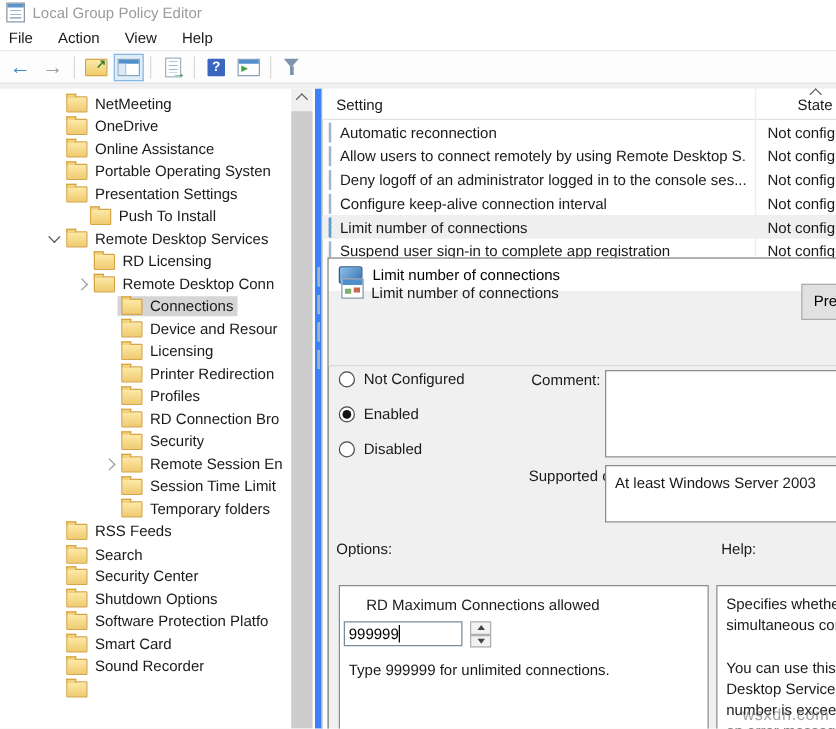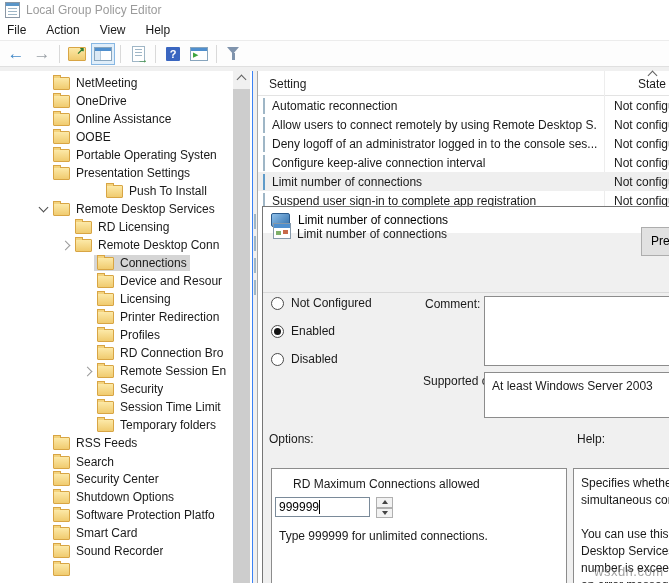--- a/index.html
+++ b/index.html
@@ -32,21 +32,21 @@
   .ic-show-action-pane-icon::after{content:"\25B6";position:absolute;left:2px;top:3px;font-size:7px;color:#3fa53f;}
   .ic-export-list-icon{width:11px;height:14px;background:#fff;border:1px solid #9fb6c6;}
   .ic-export-list-icon::before{content:"";position:absolute;left:2px;right:2px;top:2px;bottom:3px;background:repeating-linear-gradient(to bottom,#9fb6c6 0 1px,transparent 1px 3px);}
   .ic-export-list-icon::after{content:"\2192";position:absolute;right:-5px;bottom:-4px;font-size:11px;font-weight:bold;color:#2e8b2e;}
   .ic-help-icon{width:14px;height:14px;background:#3a66c0;color:#fff;font-weight:bold;font-size:11px;line-height:14px;text-align:center;border-radius:1px;}
   .ic-filter-icon{width:16px;height:15px;}
   .ic-filter-icon::before{content:"";position:absolute;left:1px;top:1px;width:0;height:0;border-left:6px solid transparent;border-right:6px solid transparent;border-top:7px solid #8094ad;}
   .ic-filter-icon::after{content:"";position:absolute;left:6px;top:7px;width:3px;height:7px;background:#8094ad;}
 
   
-  .tree-panel{position:absolute;left:0;top:71px;width:252px;height:512px;background:#fff;border-right:1px solid #3b82f6;overflow:hidden;}
+  .tree-panel{position:absolute;left:0;top:71px;width:252px;height:512px;background:#fff;border-right:6px solid #3b82f6;overflow:hidden;}
   .list-panel{position:absolute;left:257px;top:71px;width:412px;height:512px;background:#fff;border-left:1px solid #a8a8a8;}
 
   
   #tree{position:absolute;left:0;top:3px;width:233px;}
   .tree-row{height:18px;display:flex;align-items:center;white-space:nowrap;overflow:hidden;box-sizing:border-box;}
   .chev-slot{width:14px;display:inline-flex;justify-content:center;flex:none;}
   .chev{display:inline-block;width:6px;height:6px;border-right:1px solid #9a9a9a;border-bottom:1px solid #9a9a9a;}
   .chev.right{transform:rotate(-45deg);}
   .chev.down{border-color:#4a4a4a;transform:rotate(45deg);margin-top:-3px;}
   .chev.up{transform:rotate(-135deg);border-color:#5f5f5f;}
@@ -184,38 +184,31 @@
           <span class="chev-slot"></span>
           <span class="node">
             <span class="folder"></span>
             <span class="tlabel">Online Assistance</span>
           </span>
         </div>
         <div class="tree-row" style="padding-left: 36px;">
           <span class="chev-slot"></span>
           <span class="node">
             <span class="folder"></span>
-            <span class="tlabel">OOBE</span>
-          </span>
-        </div>
-        <div class="tree-row" style="padding-left: 36px;">
-          <span class="chev-slot"></span>
-          <span class="node">
-            <span class="folder"></span>
             <span class="tlabel">Portable Operating Systen</span>
           </span>
         </div>
         <div class="tree-row" style="padding-left: 36px;">
           <span class="chev-slot"></span>
           <span class="node">
             <span class="folder"></span>
             <span class="tlabel">Presentation Settings</span>
           </span>
         </div>
-        <div class="tree-row" style="padding-left: 55px; margin-left: 34px;">
+        <div class="tree-row" style="padding-left: 55px;">
           <span class="chev-slot"></span>
           <span class="node">
             <span class="folder"></span>
             <span class="tlabel">Push To Install</span>
           </span>
         </div>
         <div class="tree-row" style="padding-left: 36px;">
           <span class="chev-slot">
             <span class="chev down"></span>
           </span>
@@ -276,33 +269,33 @@
           </span>
         </div>
         <div class="tree-row" style="padding-left: 80px;">
           <span class="chev-slot"></span>
           <span class="node">
             <span class="folder"></span>
             <span class="tlabel">RD Connection Bro</span>
           </span>
         </div>
         <div class="tree-row" style="padding-left: 80px;">
+          <span class="chev-slot"></span>
+          <span class="node">
+            <span class="folder"></span>
+            <span class="tlabel">Security</span>
+          </span>
+        </div>
+        <div class="tree-row" style="padding-left: 80px;">
           <span class="chev-slot">
             <span class="chev right"></span>
           </span>
           <span class="node">
             <span class="folder"></span>
             <span class="tlabel">Remote Session En</span>
-          </span>
-        </div>
-        <div class="tree-row" style="padding-left: 80px;">
-          <span class="chev-slot"></span>
-          <span class="node">
-            <span class="folder"></span>
-            <span class="tlabel">Security</span>
           </span>
         </div>
         <div class="tree-row" style="padding-left: 80px;">
           <span class="chev-slot"></span>
           <span class="node">
             <span class="folder"></span>
             <span class="tlabel">Session Time Limit</span>
           </span>
         </div>
         <div class="tree-row" style="padding-left: 80px;">

